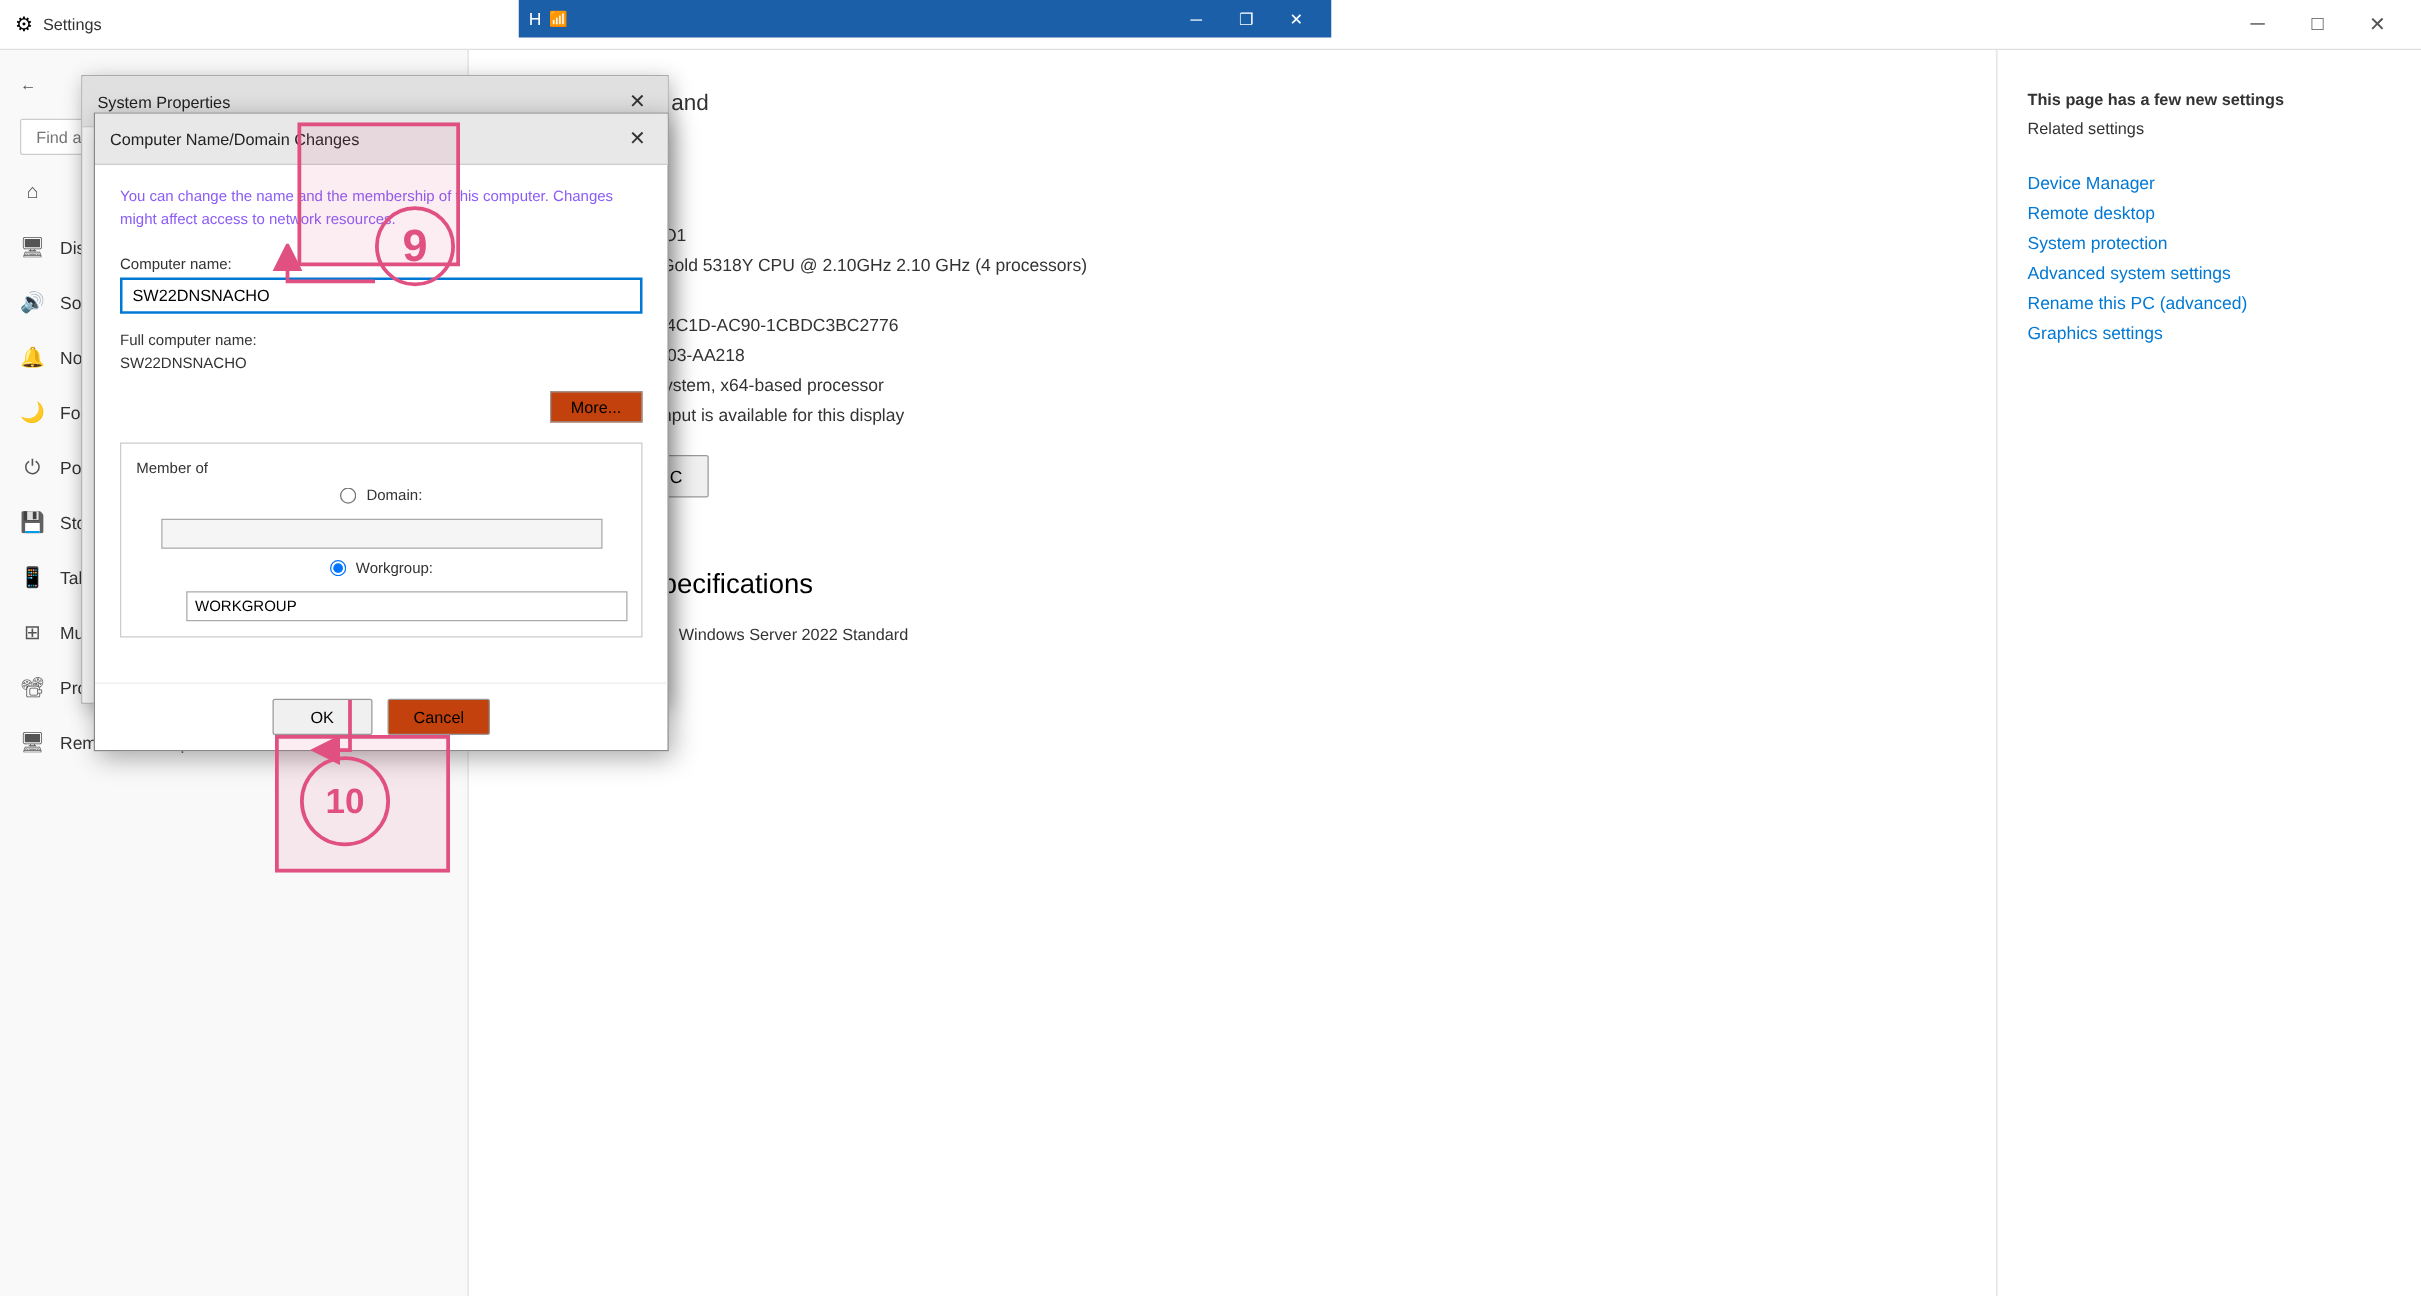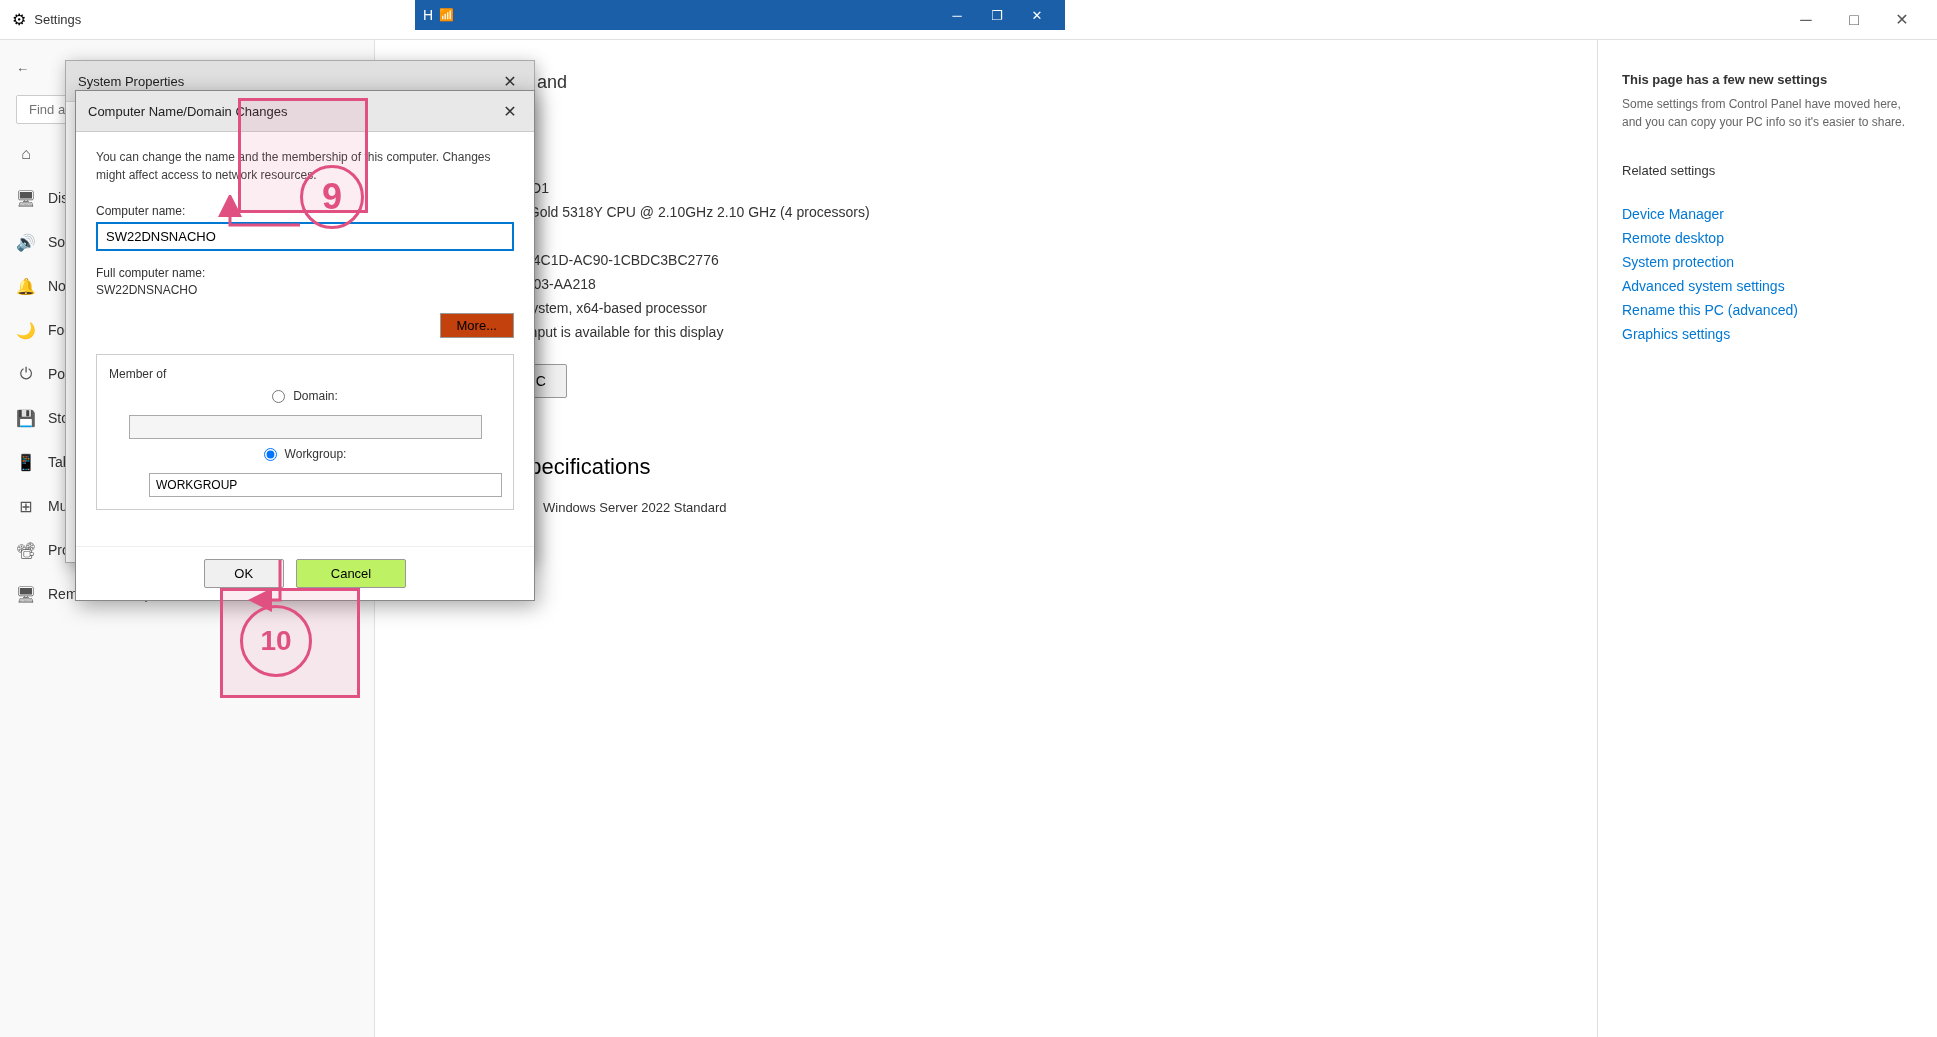--- a/index.html
+++ b/index.html
@@ -264,21 +264,21 @@
       color: #222;
       font-weight: 400;
     }
 
     .inner-dialog-body {
       padding: 16px 20px;
     }
 
     .dialog-desc {
       font-size: 12px;
-      color: #404040;
+      color: #8b5cf6;
       margin-bottom: 20px;
       line-height: 1.5;
     }
 
     .form-label {
       font-size: 12px;
       color: #333;
       margin-bottom: 4px;
       display: block;
     }
@@ -365,22 +365,22 @@
       padding: 6px 24px;
       background: #f0f0f0;
       border: 1px solid #999;
       cursor: pointer;
       font-size: 13px;
       min-width: 80px;
       border-radius: 2px;
     }
 
     .btn-cancel {
-      padding: 6px 34px;
-      background: #bef264;
+      padding: 6px 20px;
+      background: #c2410c;
       border: 1px solid #999;
       cursor: pointer;
       font-size: 13px;
       min-width: 80px;
       border-radius: 2px;
     }
 
     .step-badge {
       width: 64px;
       height: 64px;
@@ -586,21 +586,20 @@
         <div class="section-title">Windows specifications</div>
         <div class="spec-row">
           <span class="spec-label">Edition</span>
           <span class="spec-value">Windows Server 2022 Standard</span>
         </div>
       </div>
     </div>
 
     <div class="right-panel">
       <div class="right-panel-title">This page has a few new settings</div>
-      <div class="right-panel-desc">Some settings from Control Panel have moved here, and you can copy your PC info so it's easier to share.</div>
 
       <div class="related-settings-title">Related settings</div>
       <a class="link-blue related-link" href="#">Device Manager</a>
       <a class="link-blue related-link" href="#">Remote desktop</a>
       <a class="link-blue related-link" href="#">System protection</a>
       <a class="link-blue related-link" href="#">Advanced system settings</a>
       <a class="link-blue related-link" href="#">Rename this PC (advanced)</a>
       <a class="link-blue related-link" href="#">Graphics settings</a>
     </div>
   </div>

